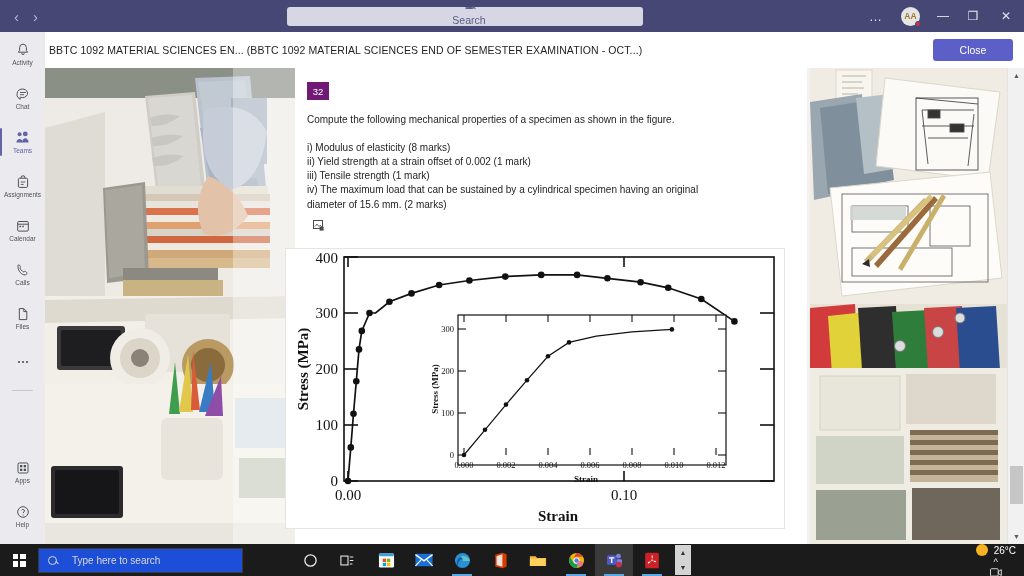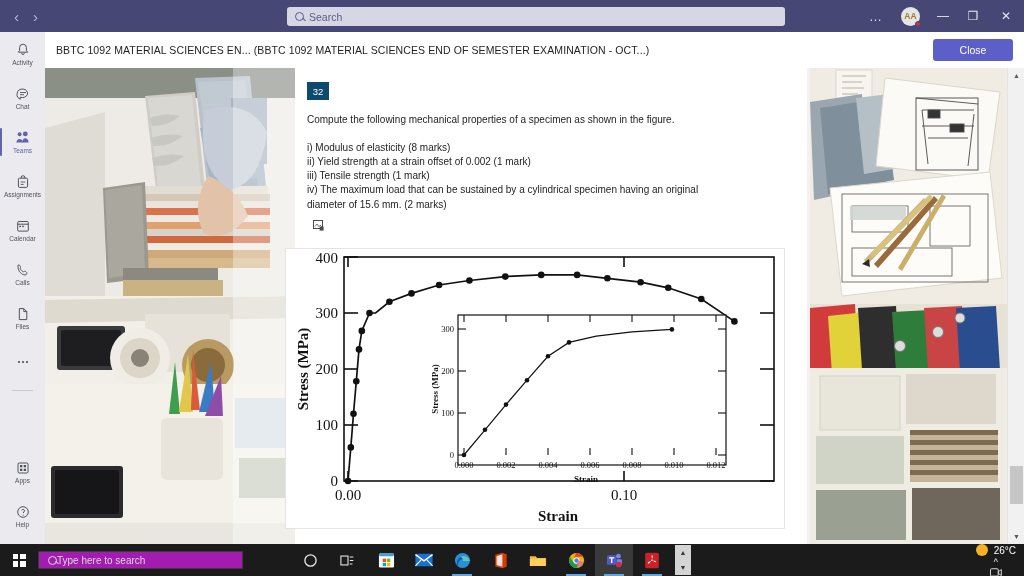--- a/index.html
+++ b/index.html
@@ -13,23 +13,23 @@
   
   #app { position: relative; width: 1024px; height: 576px; background:#fff; }
 
   .titlebar {
     position: absolute; top:0; left:0; width:1024px; height:32px;
     background:#464775; display:flex; align-items:center;
   }
   .nav-arrows { display:flex; align-items:center; gap:14px; margin-left:14px; }
   .nav-arrow { color:#b8b8d4; font-size:15px; line-height:1; cursor:default; }
   .search-box {
-    position:absolute; left:287px; top:7px; width:498px; height:19px;
+    position:absolute; left:287px; top:7px; width:356px; height:19px;
     background:#d6d6e4; border-radius:3px;
-    display:flex; align-items:center; padding-left:8px; gap:5px;
+    display:flex; align-items:center; padding-left:8px; gap:5px;flex-direction:column;
   }
   .search-ico { width:9px; height:9px; border:1.3px solid #5b5b86; border-radius:50%; position:relative;}
   .search-ico:after{ content:""; position:absolute; width:4px; height:1.3px; background:#5b5b86;
     transform:rotate(45deg); right:-3px; bottom:0px;}
   .search-text { font-size:10.5px; color:#5b5b86; }
   .tb-right { position:absolute; right:0; top:0; height:32px; display:flex; align-items:center; }
   .tb-dots { color:#dcdcea; font-size:13px; letter-spacing:1px; padding:0 10px; }
   .avatar {
     width:19px; height:19px; border-radius:50%; background:#e5e5e5; color:#a07a28;
     font-size:8.5px; font-weight:bold; display:flex; align-items:center; justify-content:center;
@@ -59,21 +59,21 @@
   .rail-ico { width:17px; height:17px; display:flex; align-items:center; justify-content:center; }
   .rail-ico svg { width:16px; height:16px; }
   .rail-sep { width:21px; height:1px; background:#c9c9cf; margin:6px 0; }
   .rail-spacer { flex:1 1 auto; }
 
   
   .content-header {
     position:absolute; left:45px; top:32px; width:979px; height:36px;
     background:#ffffff; display:flex; align-items:center;
   }
-  .ch-title { font-size:10.5px; color:#252424; margin-left:11px; letter-spacing:0.1px; }
+  .ch-title { font-size:10.5px; color:#252424; margin-left:4px; letter-spacing:0.1px; }
   .close-btn {
     position:absolute; right:11px; top:7px; width:80px; height:22px;
     background:#5b5fc7; color:#fff; font-size:10.5px; border:none; border-radius:3px;
     display:flex; align-items:center; justify-content:center; cursor:pointer;
   }
 
   
   .form-body {
     position:absolute; left:45px; top:68px; width:979px; height:476px;
     overflow:hidden; background:#f3f2f1;
@@ -85,21 +85,21 @@
 
   .canvas-white {
     position:absolute; left:250px; top:0; width:512px; height:476px;
     background:#ffffff;
   }
 
   .qcard {
     position:absolute; left:250px; top:0; width:500px;
   }
   .qnum {
-    margin:14px 0 0 12px; width:22px; height:18px; background:#0c4a6e; color:#fff;
+    margin:14px 0 0 12px; width:22px; height:18px; background:#701a75; color:#fff;
     font-size:9.5px; display:flex; align-items:center; justify-content:center;
   }
   .qtext {
     margin:13px 12px 0 12px; font-size:10px; color:#252424; line-height:1.45;
   }
   .qlist { margin:13px 12px 0 12px; font-size:10px; color:#252424; line-height:1.43; }
   .attach-ico { margin:5px 0 0 18px; width:12px; height:11px; }
   .qpoints { margin:1px 0 0 12px; font-size:10px; color:#252424; }
 
   
@@ -122,22 +122,22 @@
   
   .taskbar {
     position:absolute; left:0; bottom:0; width:1024px; height:32px;
     background:#1b1b1b; display:flex; align-items:center;
   }
   .start { width:38px; height:32px; display:flex; align-items:center; justify-content:center; }
   .start-glyph { width:13px; height:13px; display:grid; grid-template-columns:1fr 1fr;
     grid-template-rows:1fr 1fr; gap:1.6px; }
   .start-glyph i { background:#ffffff; display:block; }
   .tb-search {
-    width:205px; height:18px; background:#a21caf; border:1px solid #3a3a3a;
-    display:flex; align-items:center; gap:0; padding-left:9px; color:#d9d9d9; font-size:10px;
+    width:205px; height:25px; background:#1d4ed8; border:1px solid #3a3a3a;
+    display:flex; align-items:center; gap:15px; padding-left:9px; color:#d9d9d9; font-size:10px;
   }
   .tb-s-ico { width:9px; height:9px; border:1.2px solid #d9d9d9; border-radius:50%; position:relative; }
   .tb-s-ico:after { content:""; position:absolute; width:4px; height:1.2px; background:#d9d9d9;
     transform:rotate(45deg); right:-3px; bottom:0; }
   .tb-icons { display:flex; align-items:center; gap:0px; margin-left:48px; }
   .tbi { width:38px; height:32px; display:flex; align-items:center; justify-content:center; position:relative; }
   .tbi.running:after { content:""; position:absolute; bottom:0; left:9px; width:20px; height:2px; background:#5aa9e6; }
   .tbi.focused { background:#3a3a3a; }
   .updown { width:16px; height:30px; background:#d4d4d4; display:flex; flex-direction:column;
     align-items:center; justify-content:space-around; color:#333; font-size:7px; margin-left:4px;}

